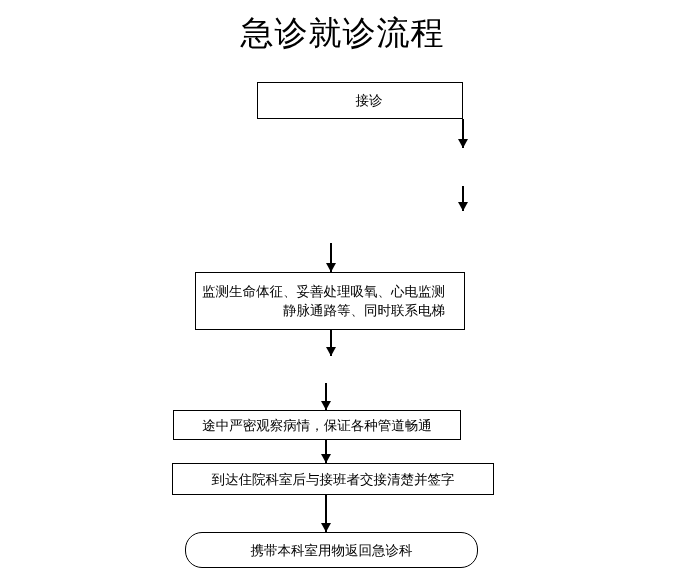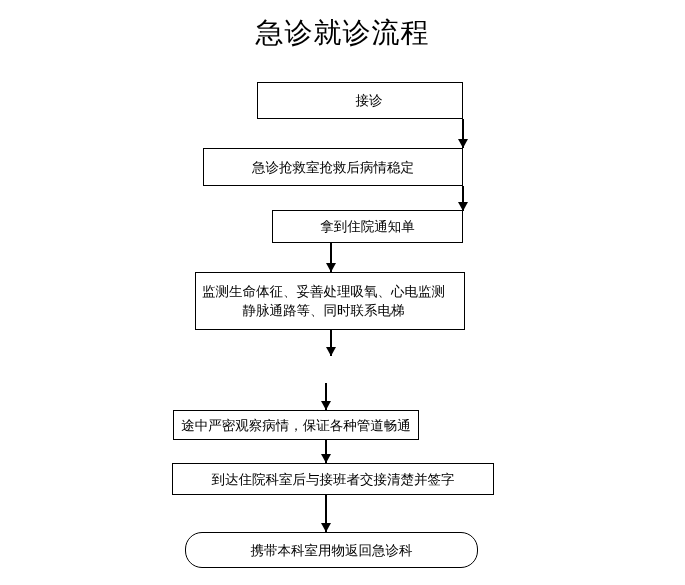--- a/index.html
+++ b/index.html
@@ -23,21 +23,21 @@
     width: 685px;
     height: 585px;
   }
 
   .chart-title {
     position: absolute;
     left: 0;
     top: 16px;
     width: 685px;
     text-align: center;
-    font-size: 28px;
+    font-size: 33px;
     line-height: 34px;
     letter-spacing: 1px;
     color: #000000;
     white-space: nowrap;
   }
 
   .node {
     position: absolute;
     box-sizing: border-box;
     border: 1.5px solid #000000;
@@ -48,21 +48,21 @@
     text-align: center;
     font-size: 13.5px;
     line-height: 19px;
     color: #000000;
     padding: 2px 6px;
     white-space: pre-line;
   }
 
   .node.align-left {
     justify-content: flex-start;
-    text-align: center;
+    text-align: right;
   }
 
   .connector {
     position: absolute;
   }
   .connector .stem {
     position: absolute;
     left: 0;
     top: 0;
     width: 1.5px;
@@ -85,49 +85,47 @@
 
   <div class="chart-title">急诊就诊流程</div>
 
   <div class="node" style="left:257px; top:82px; width:206px; height:37px;padding-left:24px;">接诊</div>
 
   <div class="connector" style="left:462px; top:119px; width:1.5px; height:29px;">
     <span class="stem" style="height:29px;"></span>
     <span class="head" style="top:20px;"></span>
   </div>
 
-  <div class="node" style="left:203px; top:148px; width:260px; height:38px;">急诊抢救室抢救后病情稳定</div>
 
   <div class="connector" style="left:462px; top:186px; width:1.5px; height:25px;">
     <span class="stem" style="height:25px;"></span>
     <span class="head" style="top:16px;"></span>
   </div>
 
-  <div class="node" style="left:272px; top:210px; width:191px; height:33px;">拿到住院通知单</div>
 
   <div class="connector" style="left:330px; top:243px; width:1.5px; height:29px;">
     <span class="stem" style="height:29px;"></span>
     <span class="head" style="top:20px;"></span>
   </div>
 
   <div class="node align-left" style="left:195px; top:272px; width:270px; height:58px;">监测生命体征、妥善处理吸氧、心电监测
 静脉通路等、同时联系电梯</div>
 
   <div class="connector" style="left:330px; top:330px; width:1.5px; height:26px;">
     <span class="stem" style="height:26px;"></span>
     <span class="head" style="top:17px;"></span>
   </div>
 
 
   <div class="connector" style="left:325px; top:383px; width:1.5px; height:27px;">
     <span class="stem" style="height:27px;"></span>
     <span class="head" style="top:18px;"></span>
   </div>
 
-  <div class="node" style="left:173px; top:410px; width:246px; height:30px;">途中严密观察病情，保证各种管道畅通</div>
+  <div class="node" style="left:173px; top:410px; width:288px; height:30px;">途中严密观察病情，保证各种管道畅通</div>
 
   <div class="connector" style="left:325px; top:440px; width:1.5px; height:23px;">
     <span class="stem" style="height:23px;"></span>
     <span class="head" style="top:14px;"></span>
   </div>
 
   <div class="node" style="left:172px; top:463px; width:322px; height:32px;">到达住院科室后与接班者交接清楚并签字</div>
 
   <div class="connector" style="left:325px; top:495px; width:1.5px; height:37px;">
     <span class="stem" style="height:37px;"></span>

